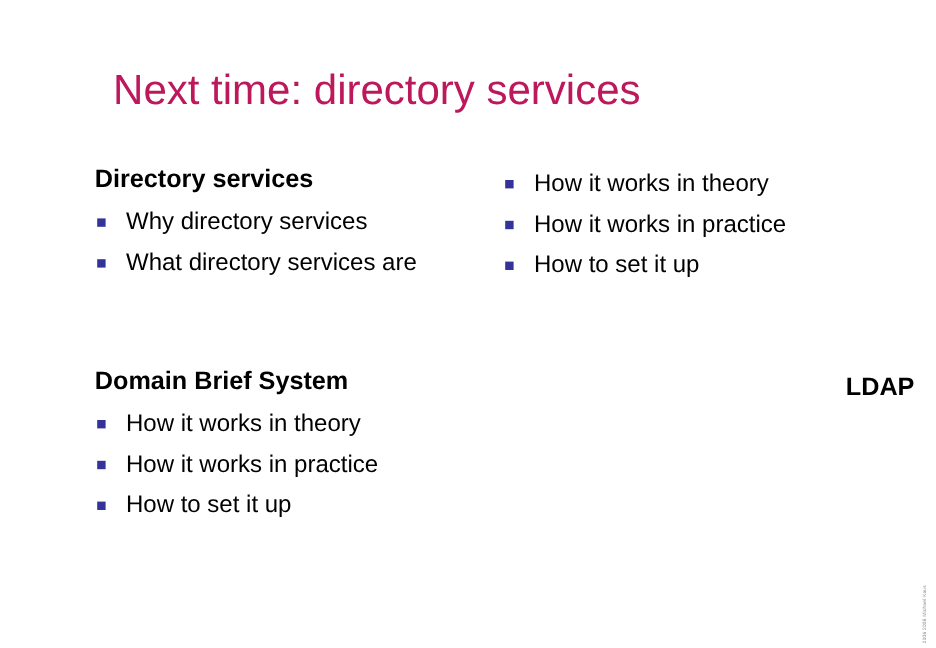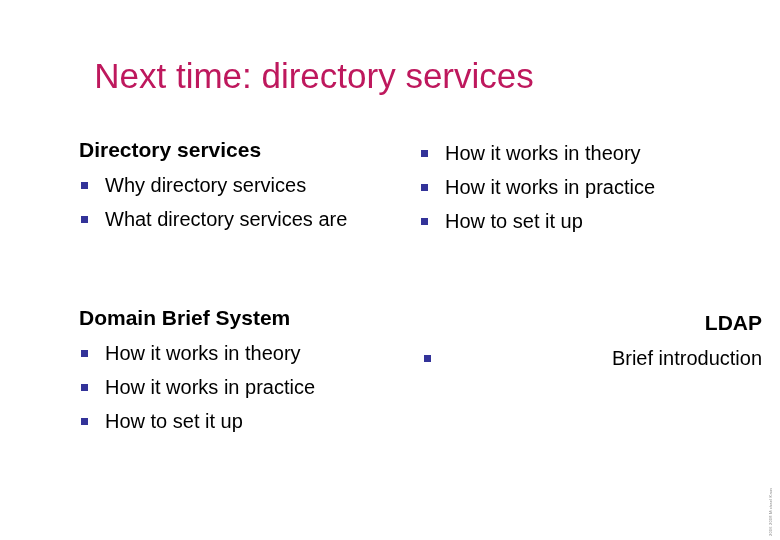--- a/index.html
+++ b/index.html
@@ -181,26 +181,20 @@
           </li>
           <li>
             <span class="bullet-marker" style="background: rgb(51, 51, 153);"></span>
             <span class="bullet-text">How to set it up</span>
           </li>
         </ul>
       </div>
 
       <div class="block indent-extra" style="top:173px;">
         <div class="block-head">LDAP</div>
-        <ul class="bullets">
-          <li>
-            <span class="bullet-marker" style="background: rgb(51, 51, 153);"></span>
-            <span class="bullet-text">Brief introduction</span>
-          </li>
-        </ul>
       </div>
 
     </div>
 
   </div>
 
   <div class="corner-credit">
     <span>2006 2008 Michael Kaus</span>
   </div>
 

